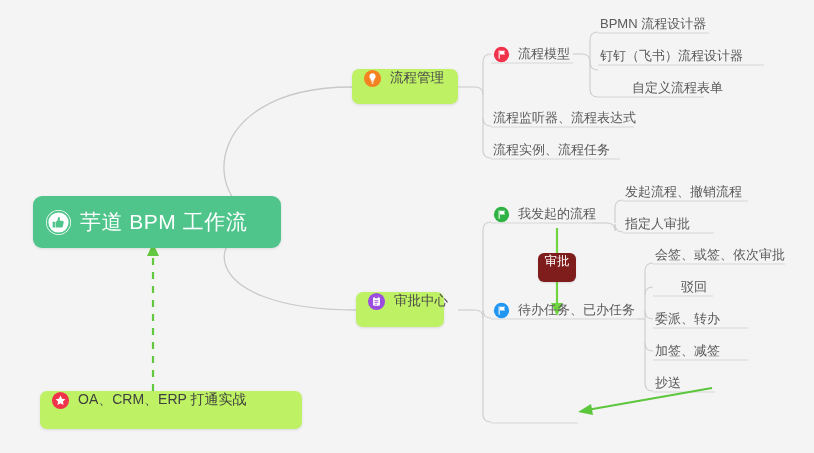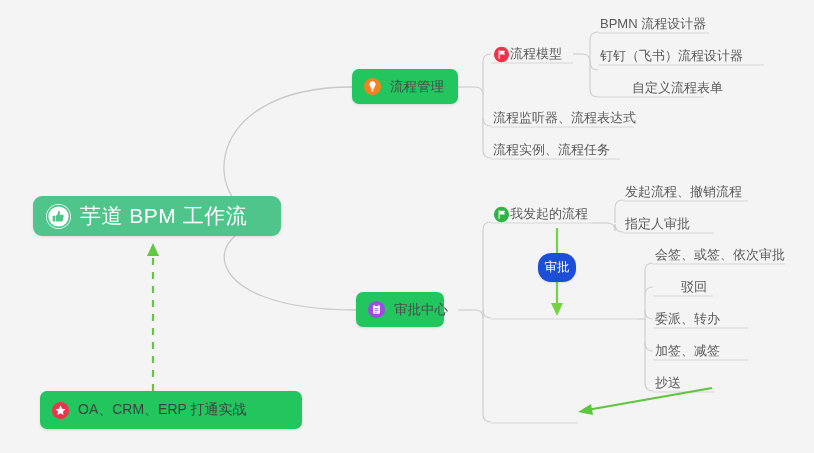--- a/index.html
+++ b/index.html
@@ -19,45 +19,45 @@
     position: absolute;
     left: 0; top: 0;
     width: 814px; height: 453px;
     pointer-events: none;
   }
 
   
   .root-node {
     position: absolute;
     left: 33px; top: 196px;
-    width: 248px; height: 40px;
+    width: 248px; height: 52px;
     background: #4fc58b;
     border-radius: 9px;
     box-shadow: 0 1px 3px rgba(0,0,0,0.10);
     display: flex;
     align-items: center;
     padding-left: 13px;
     box-sizing: border-box;
   }
   .root-label {
     color: #ffffff;
     font-size: 21px;
     letter-spacing: 0.5px;
     margin-left: 9px;
     white-space: nowrap;
   }
 
   
   .card {
     position: absolute;
-    background: #22c55e;
+    background: #bef264;
     border-radius: 7px;
     box-shadow: 0 1px 3px rgba(0,0,0,0.11);
     display: flex;
-    align-items: center;
+    align-items: flex-start;
     box-sizing: border-box;
     padding: 0 14px 0 11px;
     height: 35px;
   }
   .card .card-label {
     font-size: 13.5px;
     color: #4a4a4a;
     margin-left: 8px;
     white-space: nowrap;
   }
@@ -72,21 +72,21 @@
     display: flex;
     align-items: center;
     white-space: nowrap;
     box-sizing: border-box;
     height: 26px;
   }
   .leaf .leaf-text {
     font-size: 13px;
     color: #5a5a5a;
   }
-  .leaf .leaf-text.with-icon { }
+  .leaf .leaf-text.with-icon { margin-left: 8px; }
 
   
   .badge-icon {
     width: 17px; height: 17px;
     border-radius: 50%;
     display: inline-flex;
     align-items: center;
     justify-content: center;
     flex: 0 0 auto;
   }
@@ -96,24 +96,24 @@
     width: 25px; height: 25px;
     background: #ffffff;
     border-radius: 50%;
   }
 
   
   #pill-approve {
     position: absolute;
     left: 538px; top: 253px;
     width: 38px; height: 29px;
-    background: #1d4ed8;
-    border-radius: 13px;
+    background: #7f1d1d;
+    border-radius: 6px;
     display: flex;
-    align-items: center;
+    align-items: flex-start;
     justify-content: center;
     box-shadow: 0 1px 2px rgba(0,0,0,0.10);
   }
   #pill-approve .pill-label {
     color: #ffffff;
     font-size: 12.5px;
     white-space: nowrap;
   }
 </style>
 </head>
@@ -296,20 +296,30 @@
     <span class="leaf-text with-icon">我发起的流程</span>
   </div>
 
   <div class="leaf" style="left:625px; top:179px;">
     <span class="leaf-text">发起流程、撤销流程</span>
   </div>
   <div class="leaf" style="left:625px; top:211px;">
     <span class="leaf-text">指定人审批</span>
   </div>
 
+  <div class="leaf" style="left:493px; top:297px;">
+    <span class="badge-icon">
+      <svg width="17" height="17" viewBox="0 0 20 20">
+        <circle cx="10" cy="10" r="9" fill="#2196f3"></circle>
+        <rect x="6.6" y="5" width="1.3" height="10" rx="0.6" fill="#ffffff"></rect>
+        <path d="M8.3 5.6h5.3c.4 0 .6.4.4.7l-1 1.5 1 1.5c.2.3 0 .7-.4.7H8.3z" fill="#ffffff"></path>
+      </svg>
+    </span>
+    <span class="leaf-text with-icon">待办任务、已办任务</span>
+  </div>
 
   <div class="leaf" style="left:655px; top:242px;">
     <span class="leaf-text">会签、或签、依次审批</span>
   </div>
   <div class="leaf" style="left:681px; top:274px;">
     <span class="leaf-text">驳回</span>
   </div>
   <div class="leaf" style="left:655px; top:306px;">
     <span class="leaf-text">委派、转办</span>
   </div>

